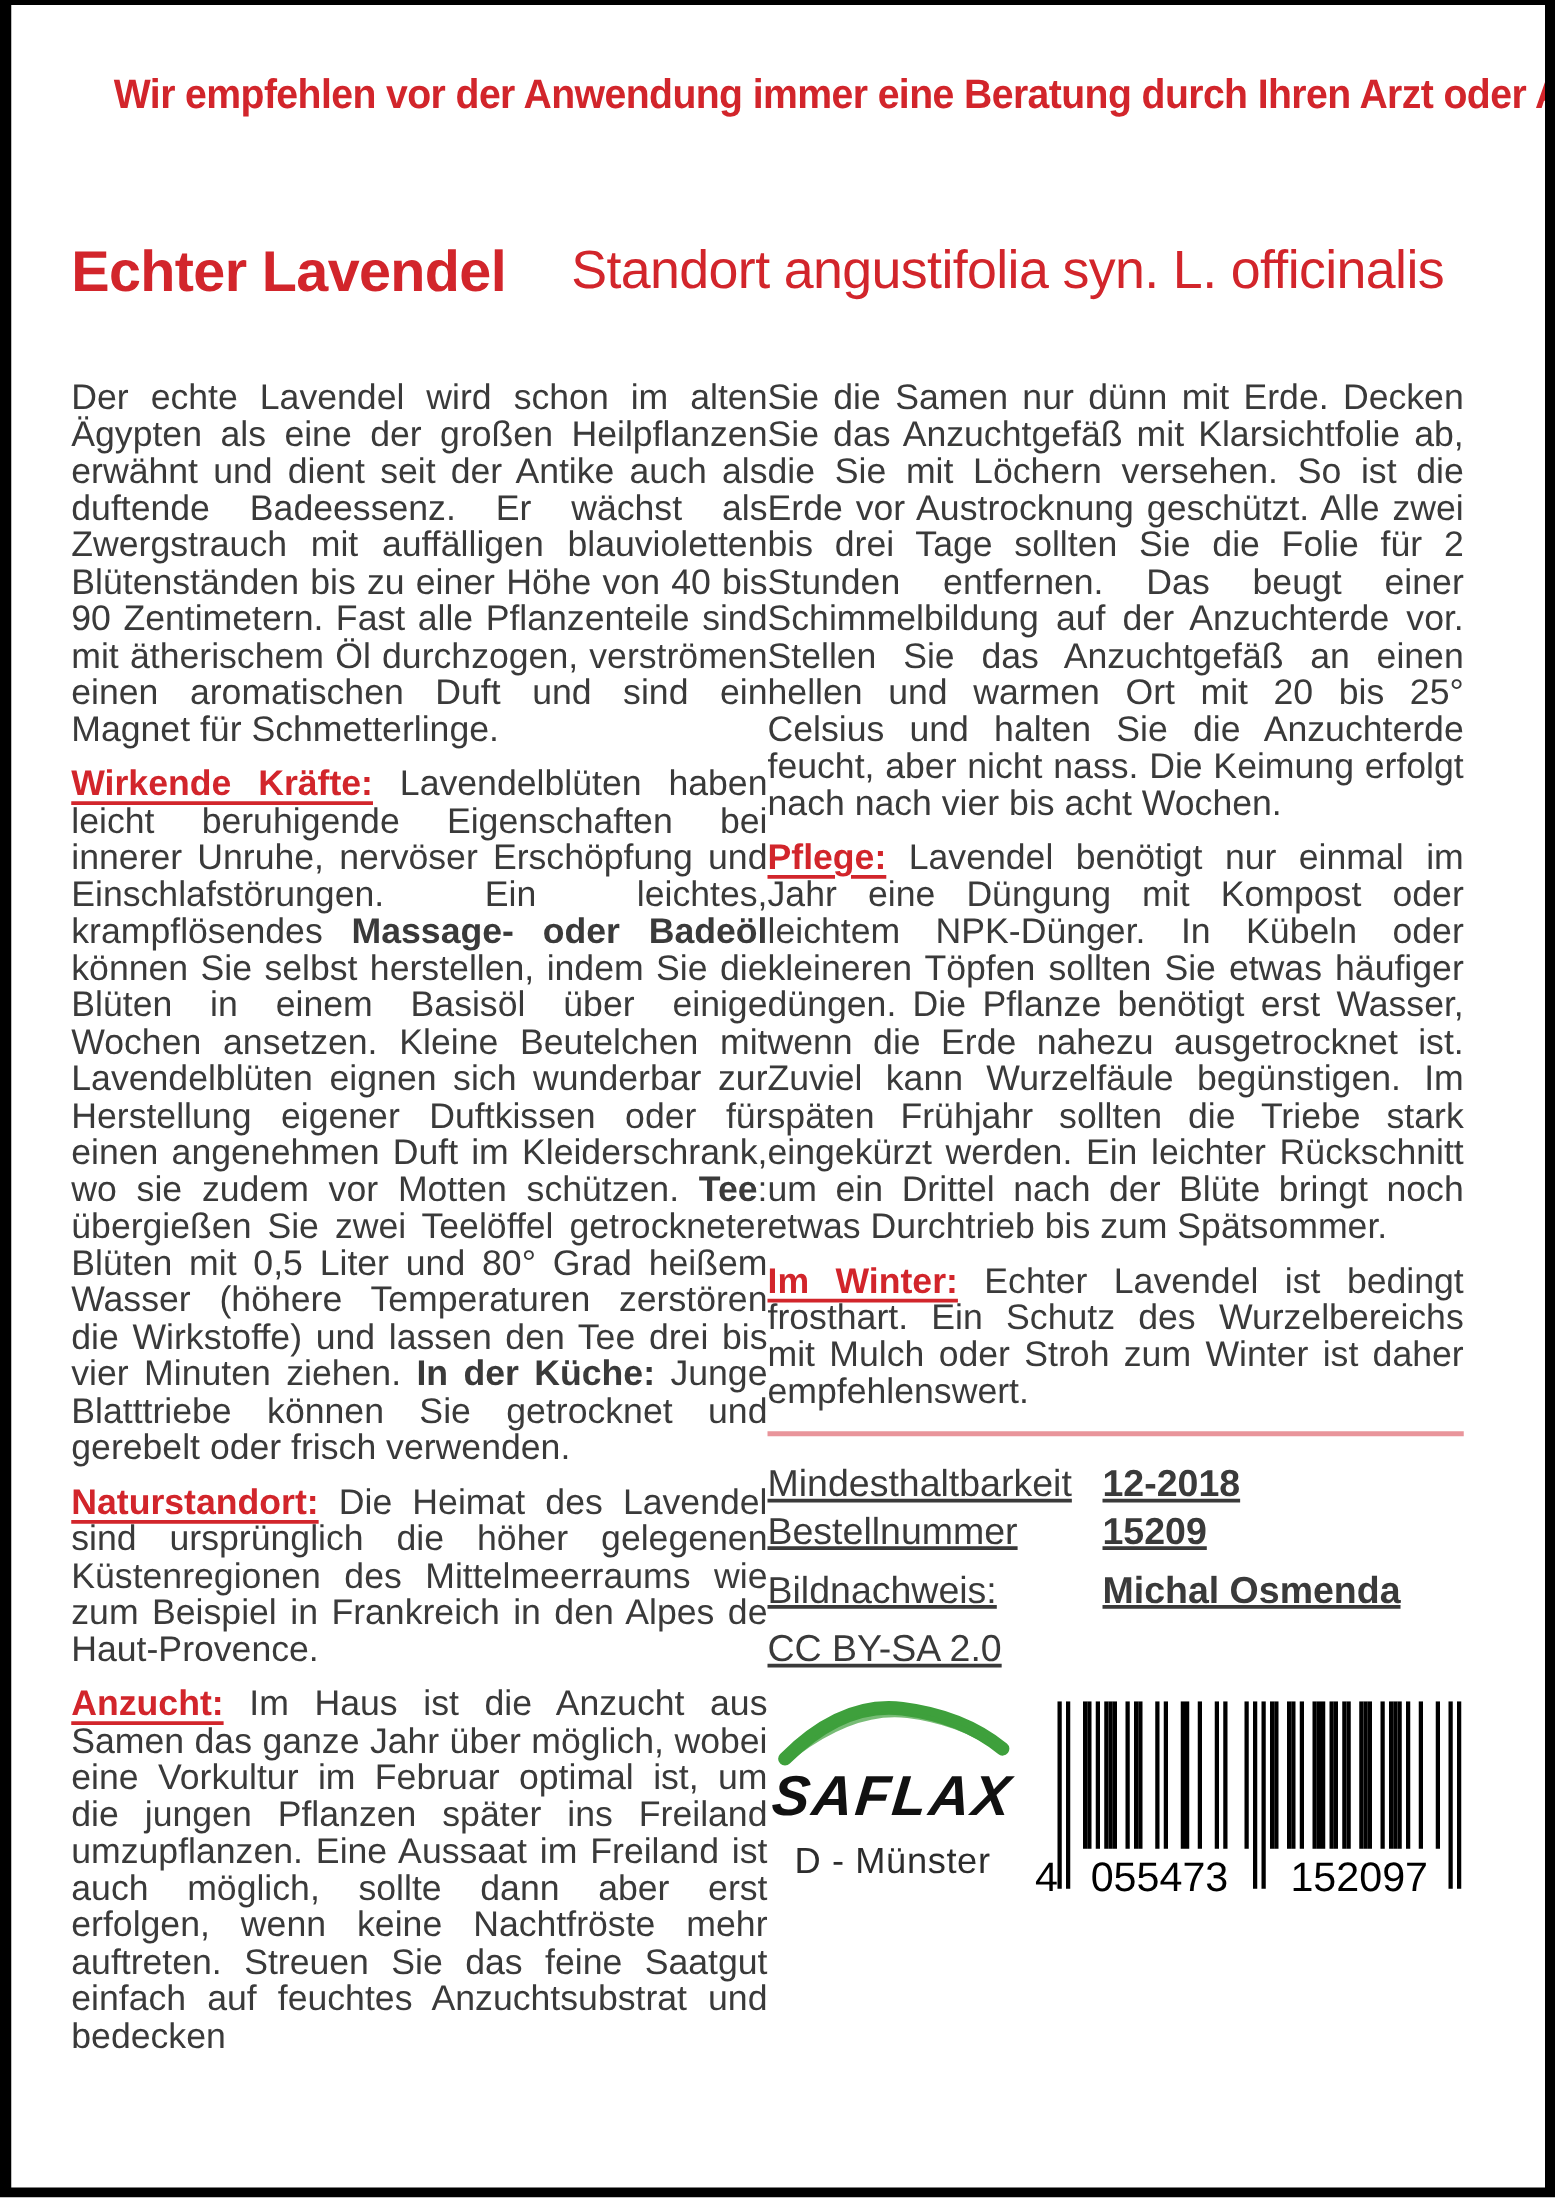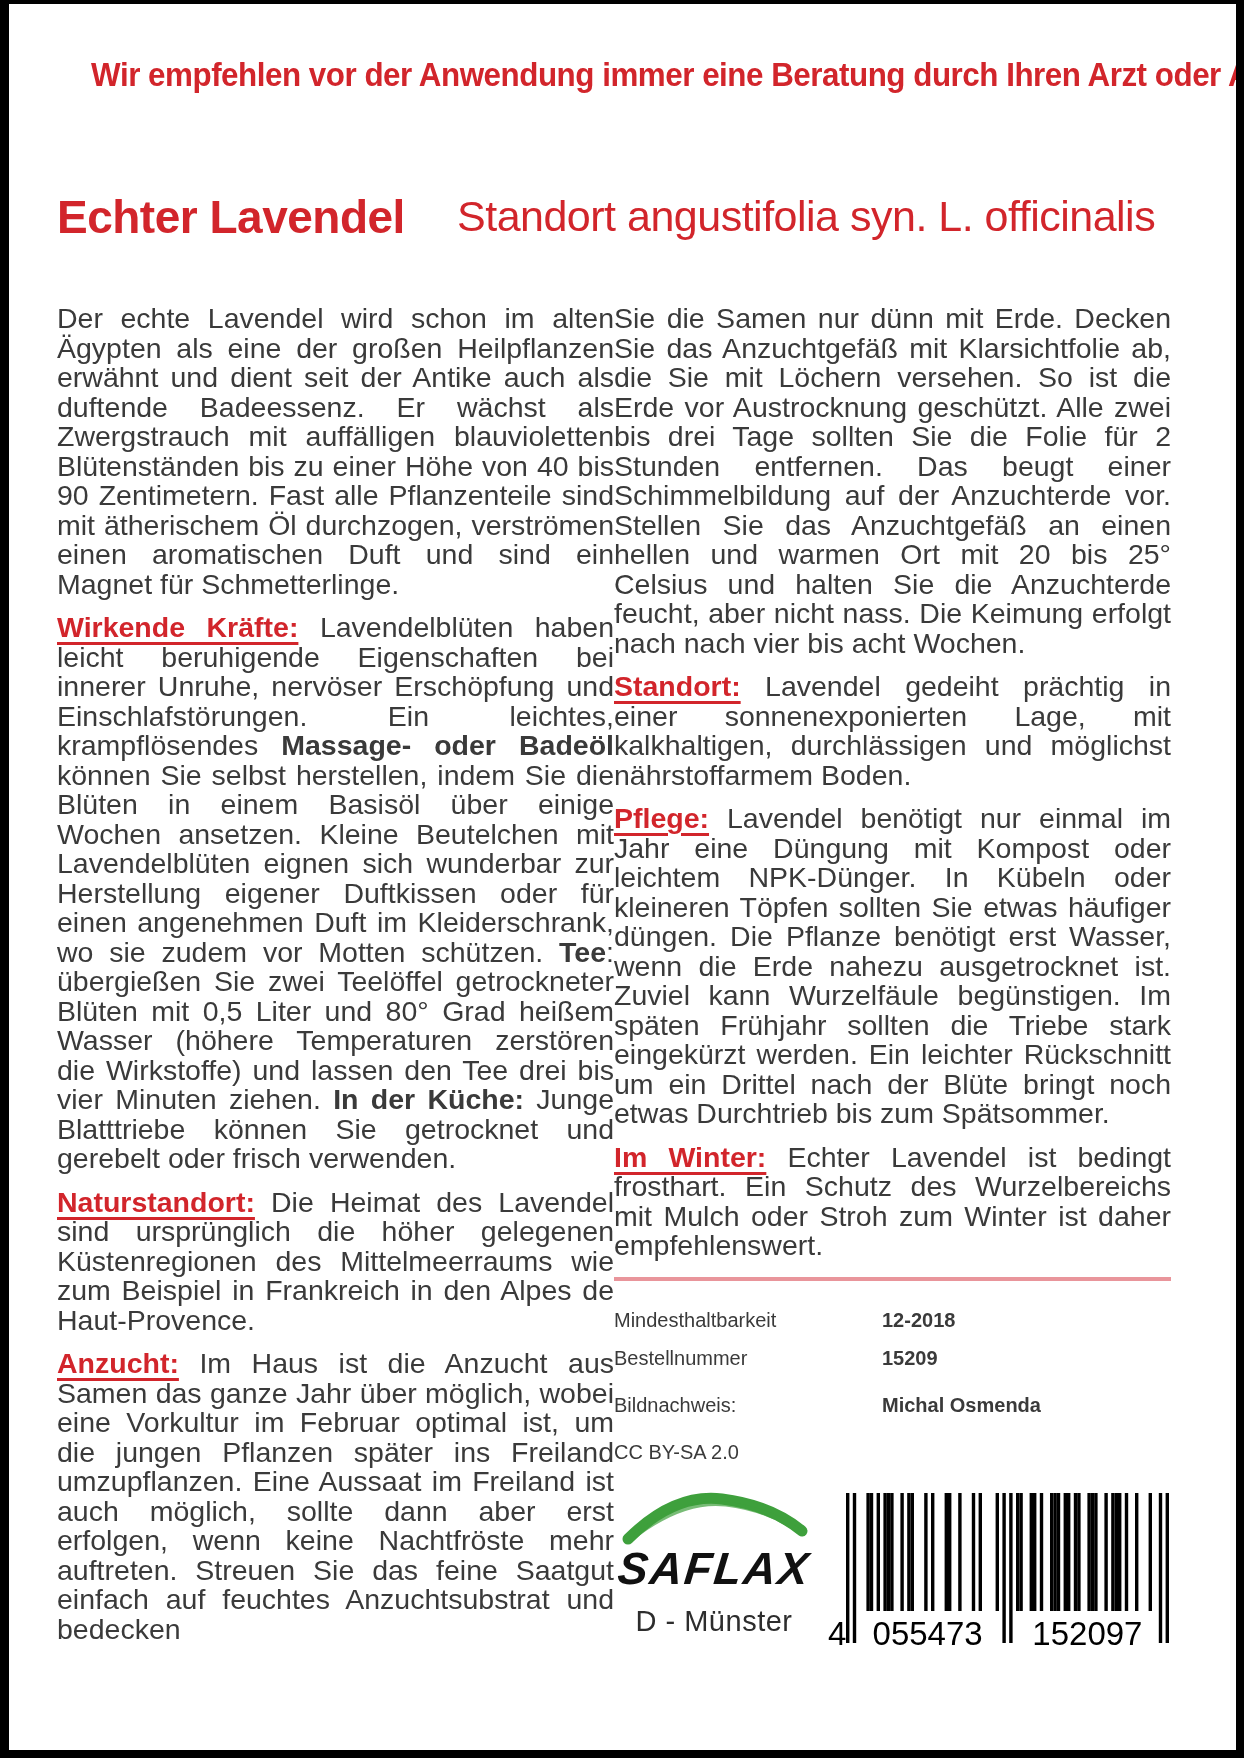--- a/index.html
+++ b/index.html
@@ -85,23 +85,24 @@
   
   .divider {
     height: 4px;
     background: var(--pink);
     margin: 16px 0 22px 0;
   }
   
   .info { color: var(--ink); }
   .info-row {
     display: flex;
-    font-size: 20px;
+    font-size: 30px;
     line-height: 34px;
     margin-bottom: 4px;
+    text-decoration: underline;
   }
   .info-row:nth-child(3), .info-row:nth-child(4) { margin-top: 13px; }
   .info-label { width: 268px; flex: 0 0 268px; }
   .info-value { font-weight: 400; }
   .info-value.v-bold { font-weight: 700; }
   
   .footer {
     display: flex;
     margin-top: 22px;
     align-items: flex-start;
@@ -147,21 +148,20 @@
     <div class="col" id="col-left">
         <p class="body-para"><span>Der echte Lavendel wird schon im alten Ägypten als eine der großen Heilpflanzen erwähnt und dient seit der Antike auch als duftende Badeessenz. Er wächst als Zwergstrauch mit auffälligen blauvioletten Blütenständen bis zu einer Höhe von 40 bis 90 Zentimetern. Fast alle Pflanzenteile sind mit ätherischem Öl durchzogen, verströmen einen aromatischen Duft und sind ein Magnet für Schmetterlinge.</span></p>
         <p class="body-para"><span class="run-heading">Wirkende Kräfte:</span><span> Lavendelblüten haben leicht beruhigende Eigenschaften bei innerer Unruhe, nervöser Erschöpfung und Einschlafstörungen. Ein leichtes, krampflösendes </span><span class="bold">Massage- oder Badeöl</span><span> können Sie selbst herstellen, indem Sie die Blüten in einem Basisöl über einige Wochen ansetzen. Kleine Beutelchen mit Lavendelblüten eignen sich wunderbar zur Herstellung eigener Duftkissen oder für einen angenehmen Duft im Kleiderschrank, wo sie zudem vor Motten schützen. </span><span class="bold">Tee</span><span>: übergießen Sie zwei Teelöffel getrockneter Blüten mit 0,5 Liter und 80° Grad heißem Wasser (höhere Temperaturen zerstören die Wirkstoffe) und lassen den Tee drei bis vier Minuten ziehen. </span><span class="bold">In der Küche:</span><span> Junge Blatttriebe können Sie getrocknet und gerebelt oder frisch verwenden.</span></p>
         <p class="body-para"><span class="run-heading">Naturstandort:</span><span> Die Heimat des Lavendel sind ursprünglich die höher gelegenen Küstenregionen des Mittelmeerraums wie zum Beispiel in Frankreich in den Alpes de Haut-Provence.</span></p>
         <p class="body-para"><span class="run-heading">Anzucht:</span><span> Im Haus ist die Anzucht aus Samen das ganze Jahr über möglich, wobei eine Vorkultur im Februar optimal ist, um die jungen Pflanzen später ins Freiland umzupflanzen. Eine Aussaat im Freiland ist auch möglich, sollte dann aber erst erfolgen, wenn keine Nachtfröste mehr auftreten. Streuen Sie das feine Saatgut einfach auf feuchtes Anzuchtsubstrat und bedecken</span></p>
       </div>
 
     <div class="col" id="col-right">
       <div id="right-paras">
           <p class="body-para"><span>Sie die Samen nur dünn mit Erde. Decken Sie das Anzuchtgefäß mit Klarsichtfolie ab, die Sie mit Löchern versehen. So ist die Erde vor Austrocknung geschützt. Alle zwei bis drei Tage sollten Sie die Folie für 2 Stunden entfernen. Das beugt einer Schimmelbildung auf der Anzuchterde vor. Stellen Sie das Anzuchtgefäß an einen hellen und warmen Ort mit 20 bis 25° Celsius und halten Sie die Anzuchterde feucht, aber nicht nass. Die Keimung erfolgt nach nach vier bis acht Wochen.</span></p>
-          <p class="body-para"><span class="run-heading">Standort:</span><span> Lavendel gedeiht prächtig in einer sonnenexponierten Lage, mit kalkhaltigen, durchlässigen und möglichst nährstoffarmem Boden.</span></p>
           <p class="body-para"><span class="run-heading">Pflege:</span><span> Lavendel benötigt nur einmal im Jahr eine Düngung mit Kompost oder leichtem NPK-Dünger. In Kübeln oder kleineren Töpfen sollten Sie etwas häufiger düngen. Die Pflanze benötigt erst Wasser, wenn die Erde nahezu ausgetrocknet ist. Zuviel kann Wurzelfäule begünstigen. Im späten Frühjahr sollten die Triebe stark eingekürzt werden. Ein leichter Rückschnitt um ein Drittel nach der Blüte bringt noch etwas Durchtrieb bis zum Spätsommer.</span></p>
           <p class="body-para"><span class="run-heading">Im Winter:</span><span> Echter Lavendel ist bedingt frosthart. Ein Schutz des Wurzelbereichs mit Mulch oder Stroh zum Winter ist daher empfehlenswert.</span></p>
         </div>
 
       <div class="divider"></div>
 
       <div class="info" id="info-table">
           <div class="info-row">
             <span class="info-label">Mindesthaltbarkeit</span>
             <span class="info-value v-bold">12-2018</span>

